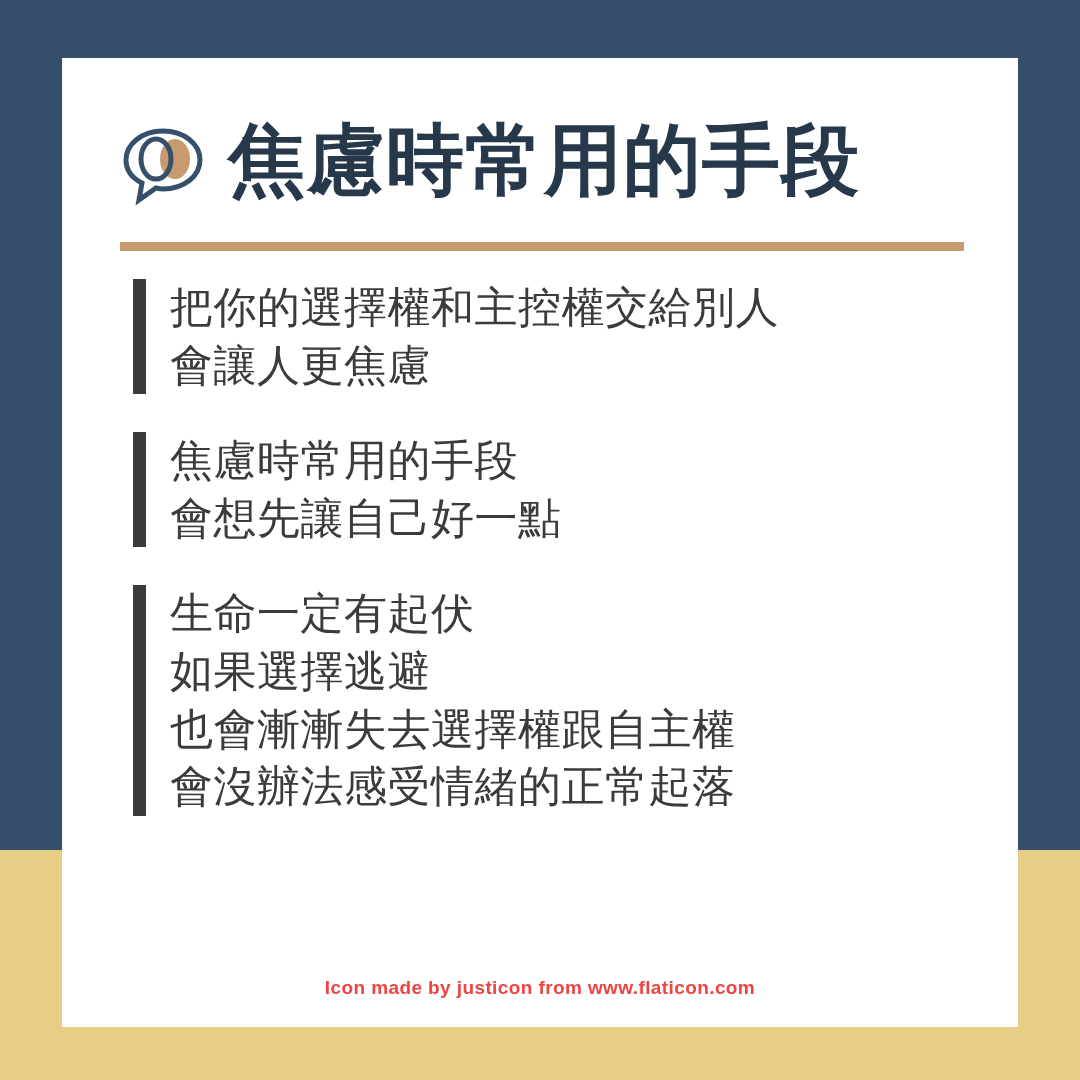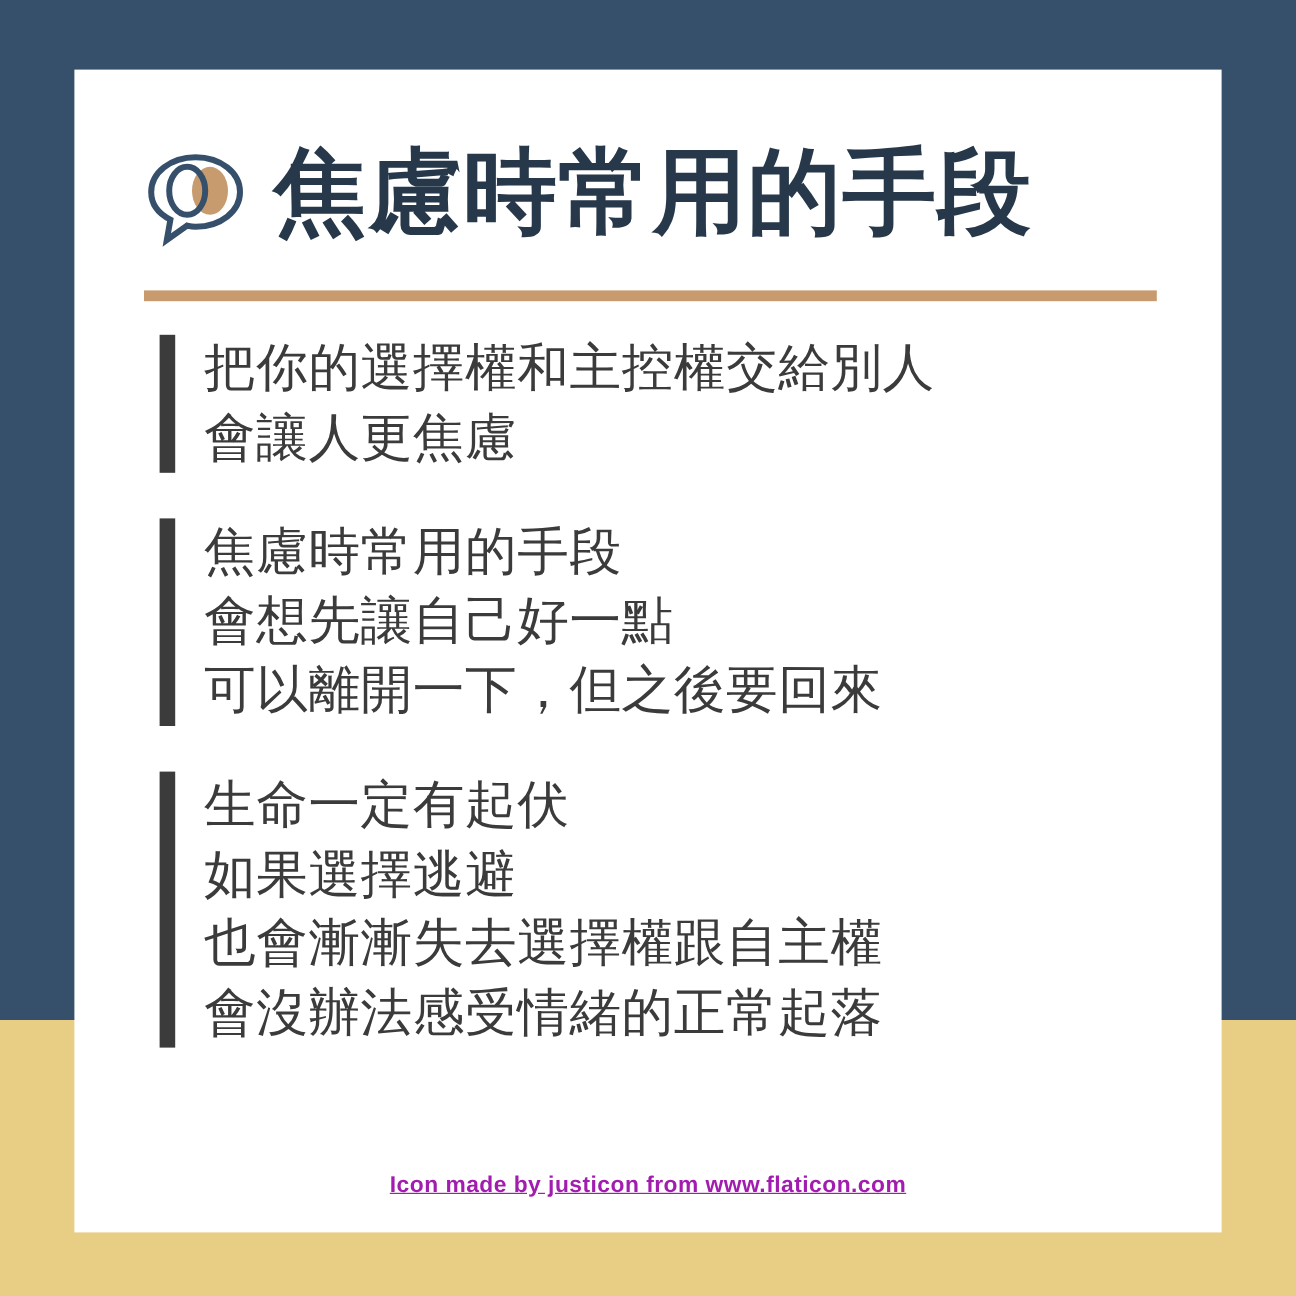--- a/index.html
+++ b/index.html
@@ -104,23 +104,22 @@
     letter-spacing: 0.5px;
   }
   .credit {
     position: absolute;
     left: 0;
     right: 0;
     bottom: 28px;
     text-align: center;
     font-size: 19px;
     font-weight: bold;
-    color: #a21caf;
+    color: #ef4444;
     letter-spacing: 0.4px;
-    text-decoration: underline;
   }
 </style>
 </head>
 <body>
 
 <div class="poster">
   <div class="bottom-band"></div>
 
   <div class="card">
     <div class="card-inner">
@@ -147,21 +146,20 @@
             <div class="line">把你的選擇權和主控權交給別人</div>
             <div class="line">會讓人更焦慮</div>
           </div>
         </div>
 
         <div class="block">
           <div class="block-bar"></div>
           <div class="block-lines">
             <div class="line">焦慮時常用的手段</div>
             <div class="line">會想先讓自己好一點</div>
-            <div class="line">可以離開一下，但之後要回來</div>
           </div>
         </div>
 
         <div class="block">
           <div class="block-bar"></div>
           <div class="block-lines">
             <div class="line">生命一定有起伏</div>
             <div class="line">如果選擇逃避</div>
             <div class="line">也會漸漸失去選擇權跟自主權</div>
             <div class="line">會沒辦法感受情緒的正常起落</div>

